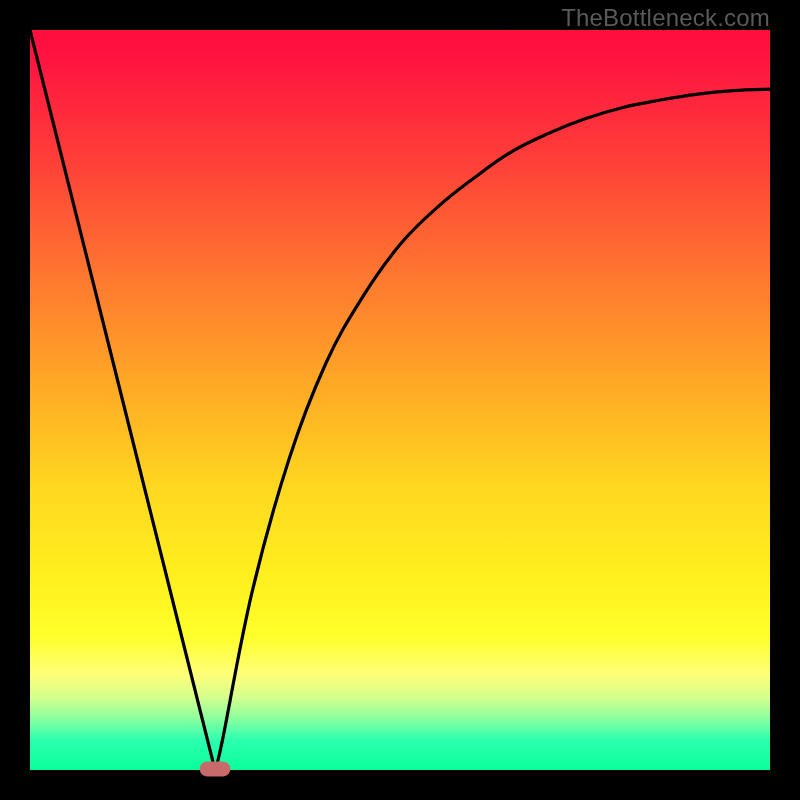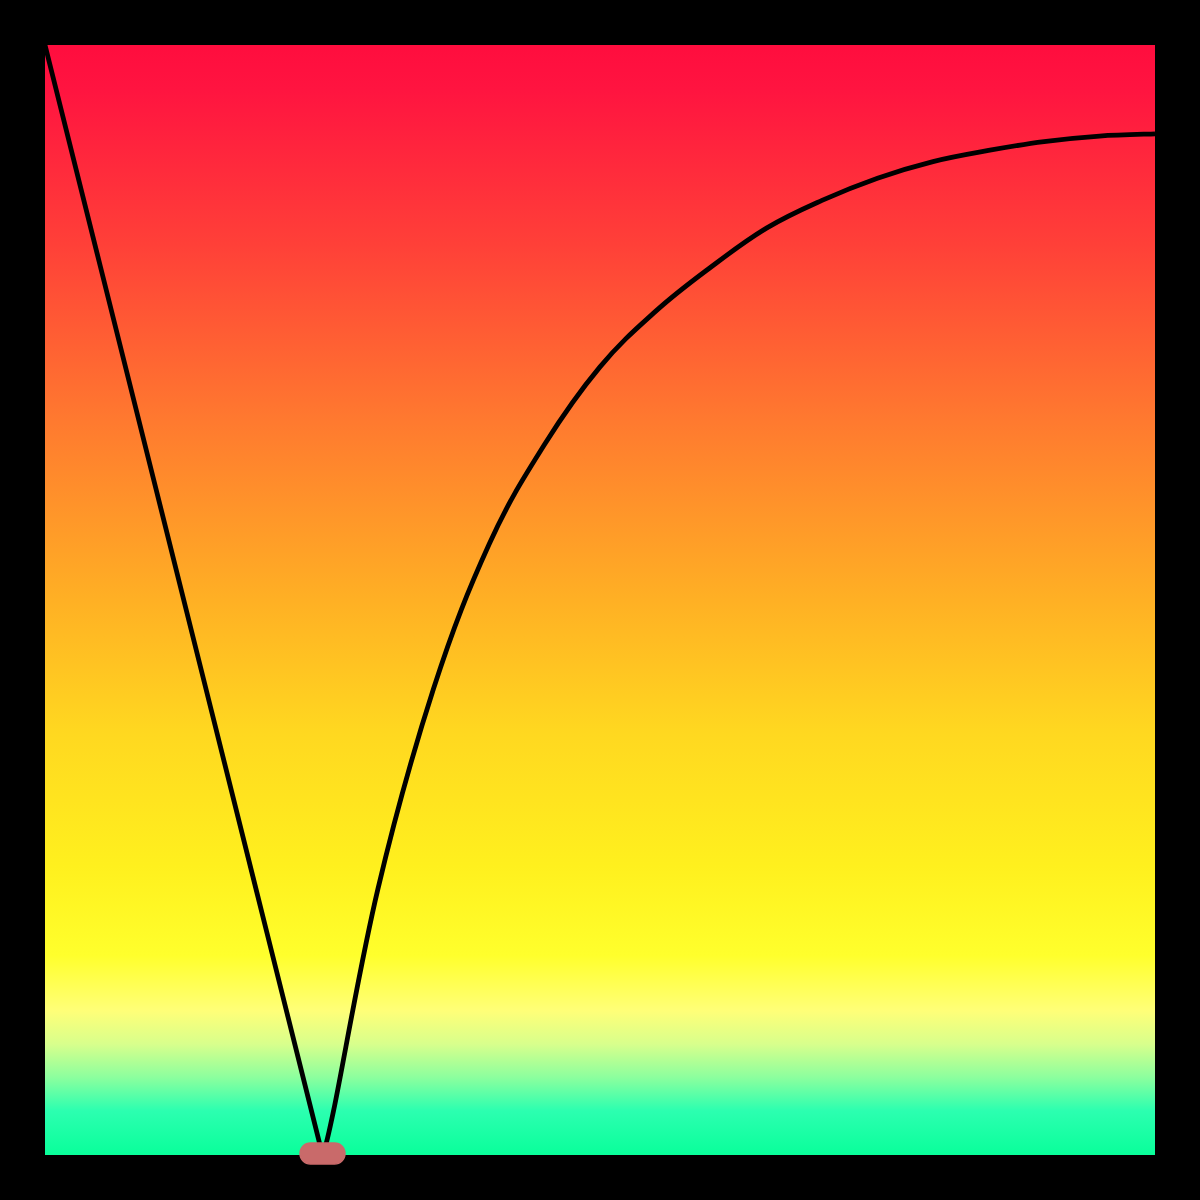--- a/index.html
+++ b/index.html
@@ -61,20 +61,21 @@
   .datum-marker {
     fill: #c96a6a;
     stroke: #c96a6a;
   }
 </style>
 </head>
 <body>
 
 <div class="frame">
 
+  <div class="watermark">TheBottleneck.com</div>
 
   <div class="plot-area">
     <svg class="curve" viewBox="0 0 740 740" preserveAspectRatio="none">
       <path id="curve-path" fill="none" stroke-width="3.2" stroke="#000000" d="M 0 0 L 37 148 L 74 296 L 111 444 L 148 592 L 177.6 710.4 L 185 740 C 186.35666666666665 734.5733333333334 185.61666666666667 742.96 192.4 710.4 C 199.18333333333334 677.8399999999999 209.79 613.9533333333333 222 562.4 C 234.21 510.84666666666664 245.43333333333334 471.25666666666666 259 429.2 C 272.56666666666666 387.1433333333333 282.43333333333334 362.84666666666664 296 332.99999999999994 C 309.56666666666666 303.15333333333325 319.43333333333334 288.1066666666666 333 266.4 C 346.56666666666666 244.69333333333333 356.43333333333334 230.88000000000002 370 214.60000000000002 C 383.56666666666666 198.32000000000002 393.4333333333334 189.81000000000003 407.00000000000006 177.60000000000002 C 420.5666666666667 165.39000000000001 430.43333333333334 158.175 444 148 C 457.56666666666666 137.825 467.43333333333334 130.24 481 122.10000000000002 C 494.56666666666666 113.96000000000002 504.43333333333334 109.70500000000004 518 103.60000000000002 C 531.5666666666667 97.495 541.4333333333333 93.5483333333333 555 88.79999999999995 C 568.5666666666667 84.0516666666666 578.4333333333333 81.0916666666666 592 77.69999999999993 C 605.5666666666667 74.30833333333327 615.4333333333333 72.74199999999992 629 70.29999999999995 C 642.5666666666667 67.85799999999999 652.4333333333333 66.14366666666676 666 64.38000000000011 C 679.5666666666667 62.616333333333465 689.4333333333333 61.629666666666765 703 60.680000000000064 C 716.5666666666667 59.73033333333336 733.2166666666667 59.47133333333329 740 59.19999999999993"></path>
       <rect id="datum" class="datum-marker" rx="7" ry="7" x="170" y="732" width="30" height="14"></rect>
     </svg>
   </div>
 
 </div>
 

